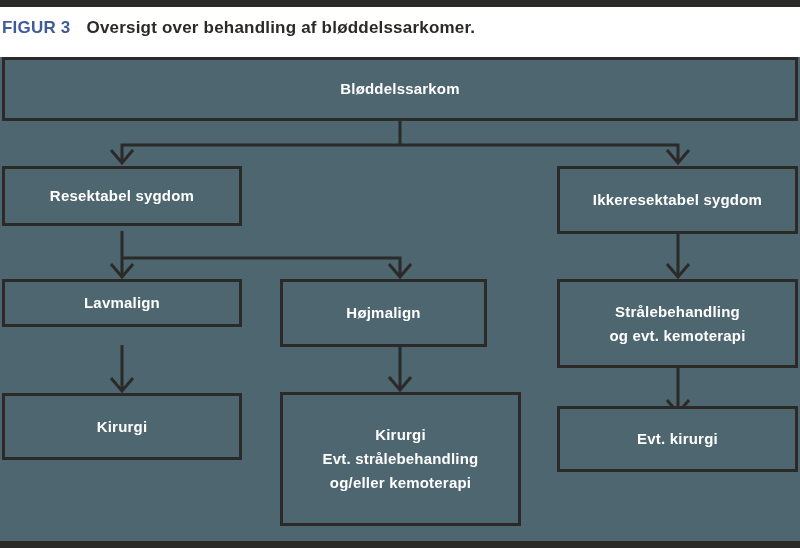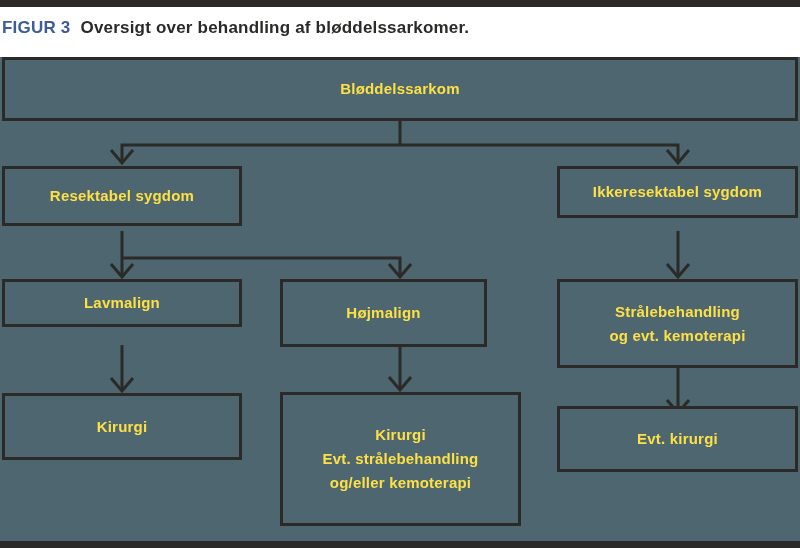--- a/index.html
+++ b/index.html
@@ -31,54 +31,54 @@
     position: absolute;
     left: 2px; top: 18px;
     font-size: 17px;
     font-weight: bold;
     color: #2B2A28;
     white-space: nowrap;
     letter-spacing: 0.2px;
   }
   .fig-label {
     color: #3E5C9A;
-    margin-right: 10px;
+    margin-right: 16px;
   }
   .figure-area {
     position: absolute;
     left: 0; top: 57px;
     width: 800px; height: 484px;
     background: #4D666F;
   }
   .connectors {
     position: absolute;
     left: 0; top: 0;
     width: 800px; height: 484px;
     display: block;
   }
   .node {
     position: absolute;
     box-sizing: border-box;
     border: 3px solid #2B2A28;
     background: #4D666F;
-    color: #fde047;
+    color: #ffffff;
     font-size: 15px;
     font-weight: bold;
     display: flex;
     flex-direction: column;
     align-items: center;
     justify-content: center;
     text-align: center;
     line-height: 1.6;
     letter-spacing: 0.2px;
   }
   
   .n-root      { left: 2px;   top: 0;     width: 796px; height: 64px;  }
   .n-resect    { left: 2px;   top: 109px; width: 240px; height: 60px;  }
-  .n-unresect  { left: 557px; top: 109px; width: 241px; height: 52px;  }
+  .n-unresect  { left: 557px; top: 109px; width: 241px; height: 68px;  }
   .n-low       { left: 2px;   top: 222px; width: 240px; height: 48px;  }
   .n-high      { left: 280px; top: 222px; width: 207px; height: 68px;  }
   .n-radio     { left: 557px; top: 222px; width: 241px; height: 89px;  }
   .n-surgery   { left: 2px;   top: 336px; width: 240px; height: 67px;  }
   .n-surgplus  { left: 280px; top: 335px; width: 241px; height: 134px; }
   .n-optsurg   { left: 557px; top: 349px; width: 241px; height: 66px;  }
 </style>
 </head>
 <body>
 

